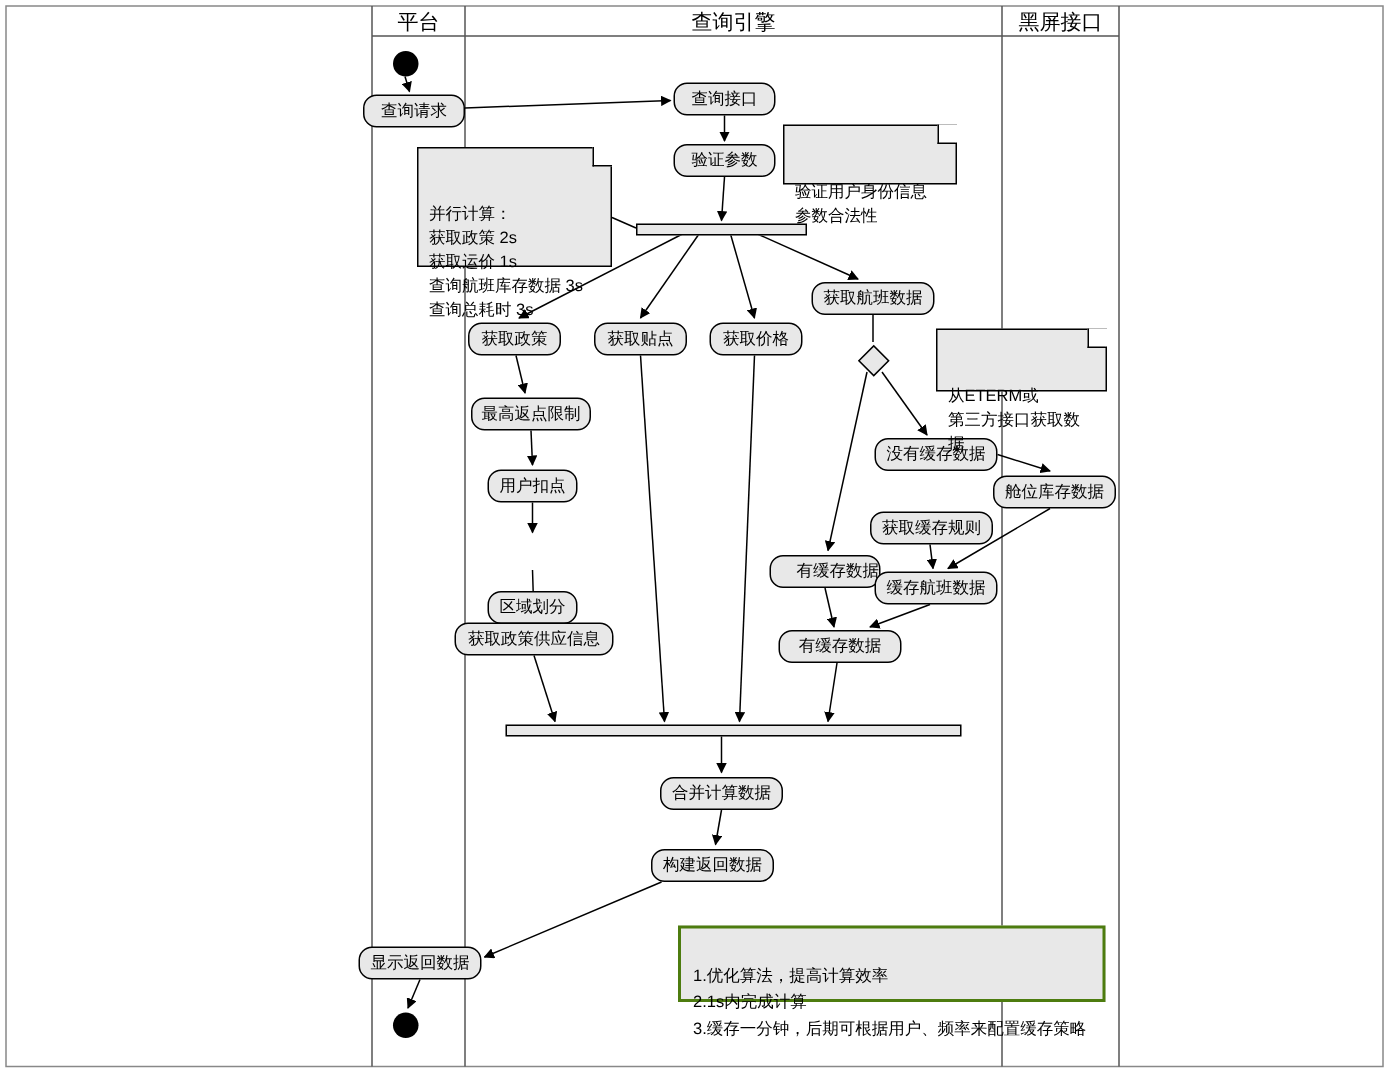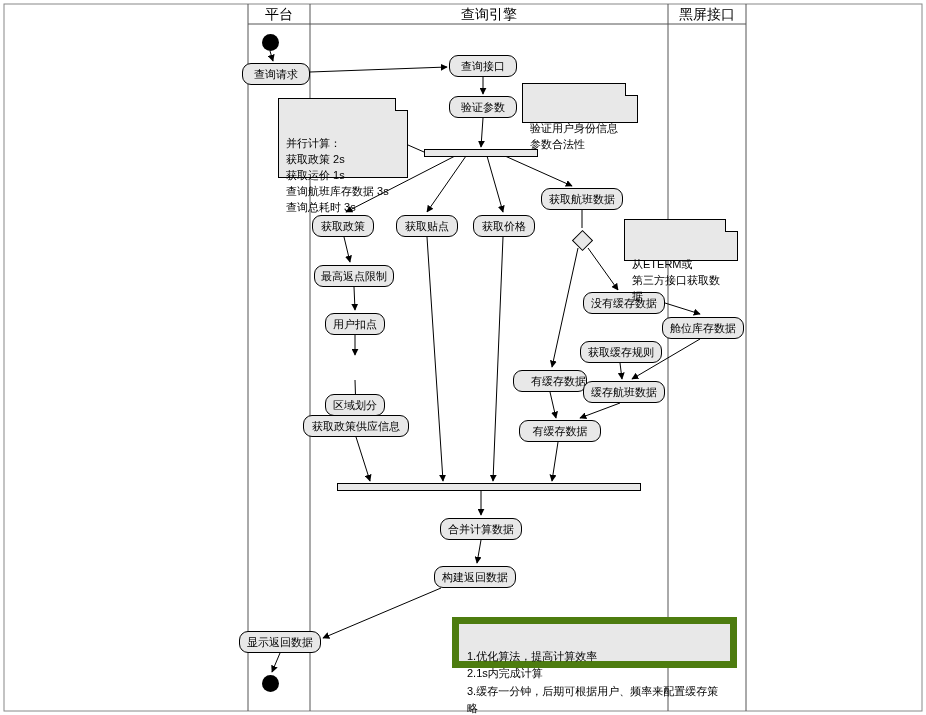--- a/index.html
+++ b/index.html
@@ -96,21 +96,21 @@
   .diamond {
     position: absolute;
     background: #e8e8e8;
     border: 1px solid #000000;
     transform: rotate(45deg);
   }
   .legend-note {
     position: absolute;
     box-sizing: border-box;
     background: #e8e8e8;
-    border: 7px solid #4d7c0f;
+    border: 2px solid #4d7c0f;
     font-size: 11px;
     color: #000000;
     padding: 6px 8px;
     line-height: 1.6;
     white-space: pre-line;
   }
 </style>
 </head>
 <body>
 

